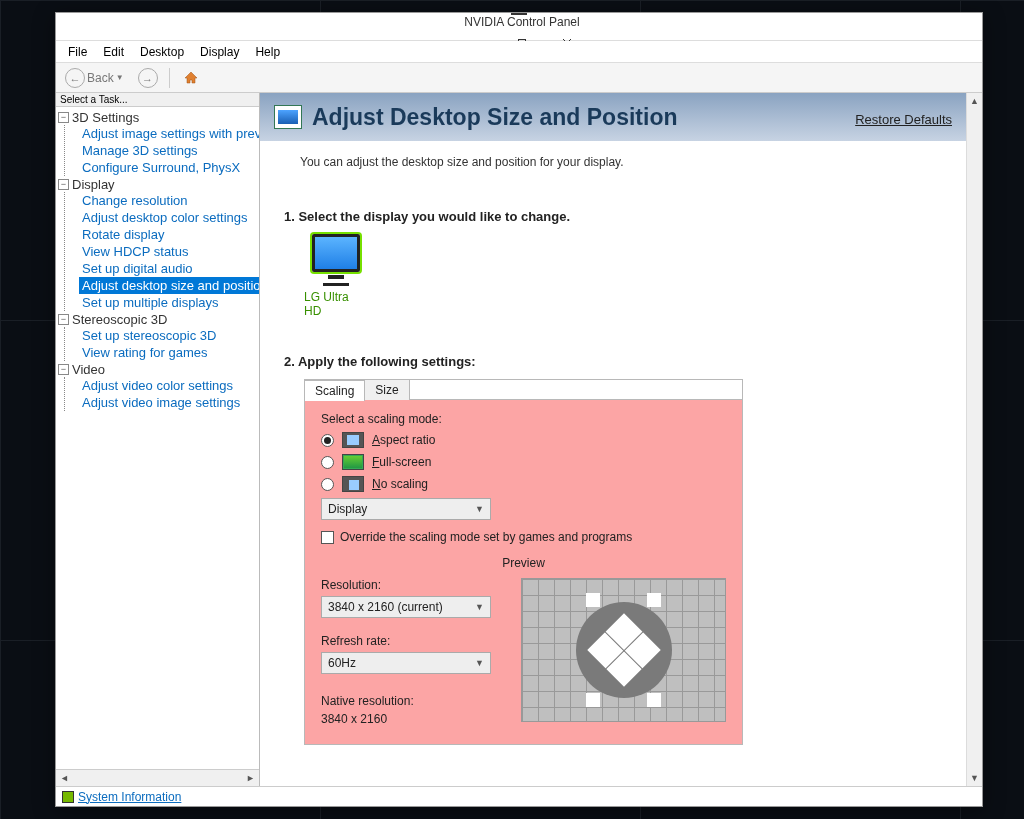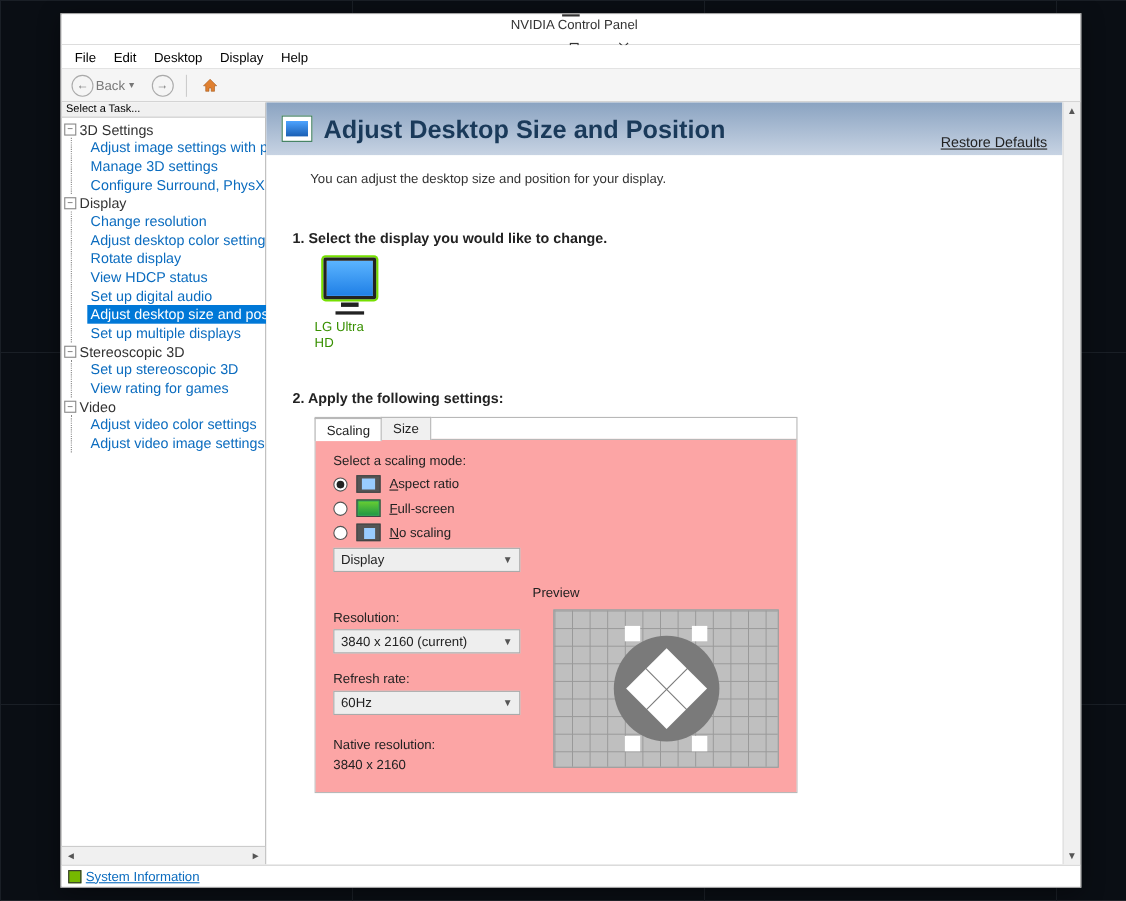--- a/index.html
+++ b/index.html
@@ -86,21 +86,21 @@
   .sep{width:1px;height:20px;background:#ccc;margin:0 4px;}
   .home-icon svg{width:16px;height:16px;}
   
   .body {
     flex:1;
     display:flex;
     overflow:hidden;
   }
   
   .sidebar {
-    width: 186px;
+    width: 204px;
     border-right:1px solid #bbb;
     display:flex;
     flex-direction:column;
     background:#fff;
   }
   .sidebar-label{
     font-size:10px; padding:1px 4px; background:#f0f0f0; border-bottom:1px solid #ccc;
   }
   .tree {
     flex:1;
@@ -158,21 +158,21 @@
   .page-icon{
     width:28px;height:24px;background:#fff;border:1px solid #375;position:relative;margin-right:10px;
     display:flex;align-items:center;justify-content:center;
   }
   .page-icon::before{content:"";width:20px;height:14px;background:linear-gradient(#4da3ff,#1a5fb4);}
   .page-title{
     font-family:"Trebuchet MS","Segoe UI",sans-serif;
     font-size:23px;font-weight:bold;color:#1a3a5a;
   }
   .restore{
-    position:absolute;right:14px;bottom:4px;font-size:13px;color:#222;text-decoration:underline;
+    position:absolute;right:14px;bottom:14px;font-size:13px;color:#222;text-decoration:underline;
   }
   
   .main{
     padding:10px 40px 20px 24px;
     color:#222;
   }
   .intro{font-size:12px;color:#333;margin:4px 0 40px 16px;}
   .step-head{font-size:13px;font-weight:bold;margin-bottom:10px;}
   .monitors{margin:6px 0 36px 20px;}
   .monitor{
@@ -412,20 +412,24 @@
                 <span class="radio"></span>
                 <span class="mode-ico ns"></span>
                 <span><span class="underline">N</span><span>o scaling</span></span>
               </div>
 
               <div class="dropdown">
                 <span>Display</span>
                 <span class="chev">▼</span>
               </div>
 
+              <div class="chk-row">
+                <span class="checkbox"></span>
+                <span>Override the scaling mode set by games and programs</span>
+              </div>
 
               <div class="preview-head">
                 <span>Preview</span>
                 <div class="line"></div>
               </div>
 
               <div class="preview-row">
                 <div class="preview-col">
                   <div>Resolution:</div>
                   <div class="dropdown">

